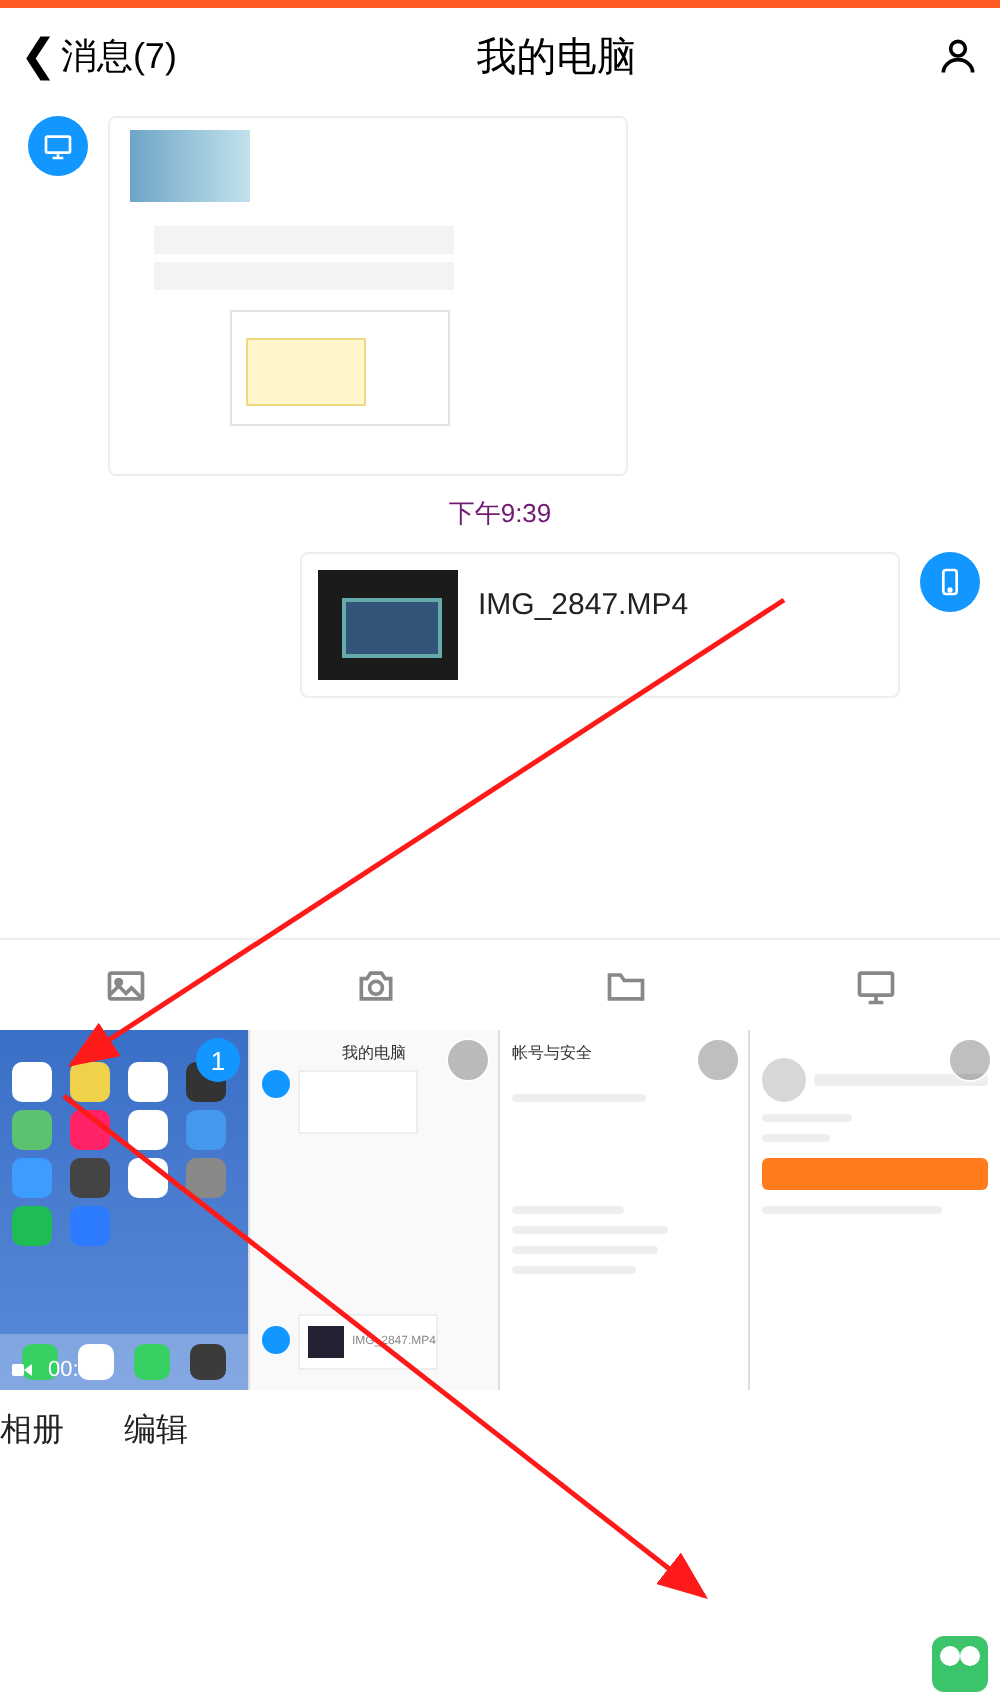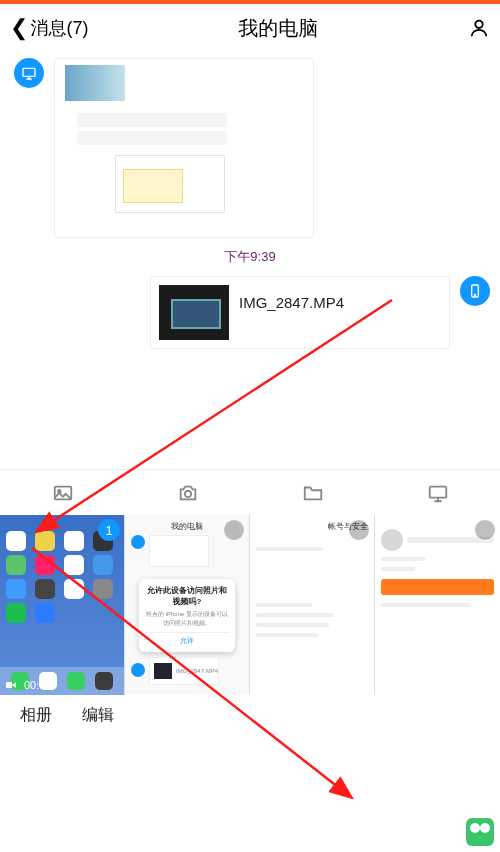--- a/index.html
+++ b/index.html
@@ -45,21 +45,21 @@
   .ph2 { background: #f9f9f9; font-size: 7px; color: #888; }
   .dlg { position: absolute; top: 64px; left: 14px; right: 14px; background: #fff; border-radius: 6px; padding: 6px; box-shadow: 0 2px 6px rgba(0,0,0,.2); }
   .dlg b { display: block; color: #222; font-size: 8px; text-align: center; }
   .dlg p { color: #888; font-size: 6px; text-align: center; margin: 3px 0; }
   .dlg .btns { display: flex; border-top: 1px solid #eee; margin-top: 4px; }
   .dlg .btns span { flex: 1; text-align: center; color: #1296ff; padding-top: 3px; }
   
   .ph3, .ph4 { background: #fff; padding: 6px; font-size: 7px; color: #999; }
   .ph3 .line, .ph4 .line { height: 4px; background: #eee; margin: 6px 0; border-radius: 2px; }
   .ph4 .orange { background: #ff7b1b; height: 16px; border-radius: 3px; margin: 8px 0; }
-  .picker-bottom { display: flex; align-items: center; height: 40px; padding: 0 20px; gap: 30px; color: #222; font-size: 16px; }
+  .picker-bottom { display: flex; align-items: center; height: 40px; padding: 0 0; gap: 30px; color: #222; font-size: 16px; }
   .arrow { position: absolute; pointer-events: none; }
   .wm { position: absolute; bottom: 6px; right: 6px; display: flex; align-items: center; gap: 6px; }
   .wm .logo { width: 28px; height: 28px; background: #3bc46a; border-radius: 6px; position: relative; }
   .wm .logo::before, .wm .logo::after { content: ""; position: absolute; width: 10px; height: 10px; border-radius: 50%; background: #fff; top: 5px; }
   .wm .logo::before { left: 4px; }
   .wm .logo::after { right: 4px; }
   .wm-txt { color: #333; font-size: 13px; line-height: 1.1; }
   .wm-txt small { color: #888; font-size: 9px; display: block; }
 </style>
 </head>
@@ -174,36 +174,29 @@
           <path d="M6 4l4-3v6z" fill="#fff"></path>
         </svg>
       <span>00:07</span>
     </div>
   </div>
   <div class="ph ph2">
     <div class="unsel"></div>
     <div style="position:absolute;top:6px;left:0;right:0;text-align:center;color:#333;font-size:8px">我的电脑</div>
     <div style="position:absolute;top:20px;left:6px;width:14px;height:14px;border-radius:50%;background:#1296ff"></div>
     <div style="position:absolute;top:20px;left:24px;width:60px;height:32px;background:#fff;border:1px solid #eee"></div>
-    <div class="dlg">
-      <b>允许此设备访问照片和视频吗?</b>
-      <p>轻点的 iPhone 显示的设备可以访问照片和视频。</p>
-      <div class="btns">
-          <span>允许</span>
-        </div>
-    </div>
     <div style="position:absolute;bottom:18px;left:6px;width:14px;height:14px;border-radius:50%;background:#1296ff"></div>
     <div style="position:absolute;bottom:10px;left:24px;width:70px;height:28px;background:#fff;border:1px solid #eee;display:flex;align-items:center">
         <span style="width:20px;height:16px;background:#223;margin:0 4px"></span>
         <span style="font-size:6px">IMG_2847.MP4</span>
       </div>
   </div>
   <div class="ph ph3">
     <div class="unsel"></div>
-    <div style="text-align:right;color:#333;font-size:8px;margin-bottom:15px">帐号与安全</div>
+    <div style="text-align:left;color:#333;font-size:8px;margin-bottom:15px">帐号与安全</div>
     <div class="line" style="width:60%"></div>
     <div style="height:40px"></div>
     <div class="line" style="width:50%"></div>
     <div class="line" style="width:70%"></div>
     <div class="line" style="width:65%"></div>
     <div class="line" style="width:55%"></div>
   </div>
   <div class="ph ph4">
     <div class="unsel"></div>
     <div style="display:flex;align-items:center;gap:4px;margin-top:8px">

